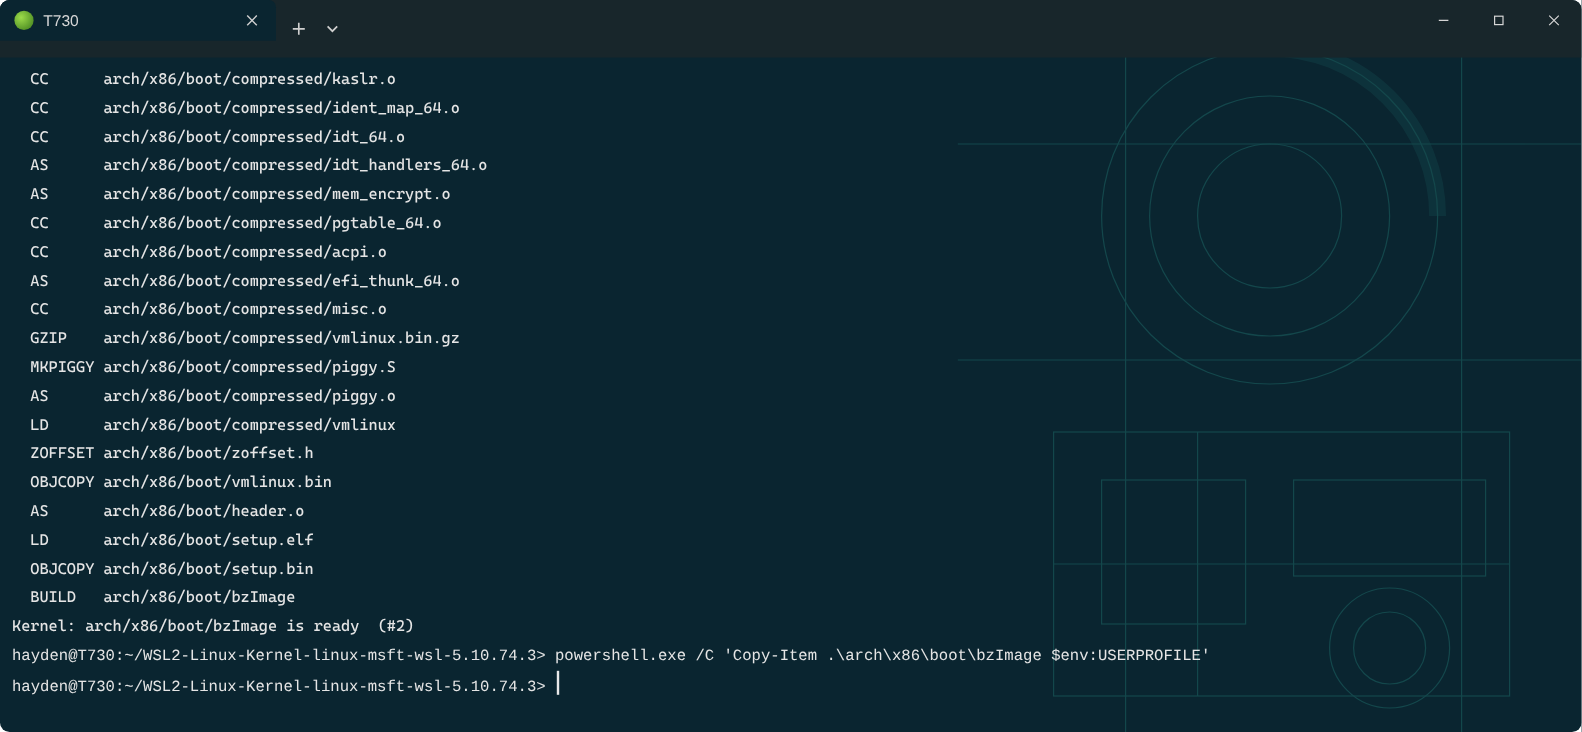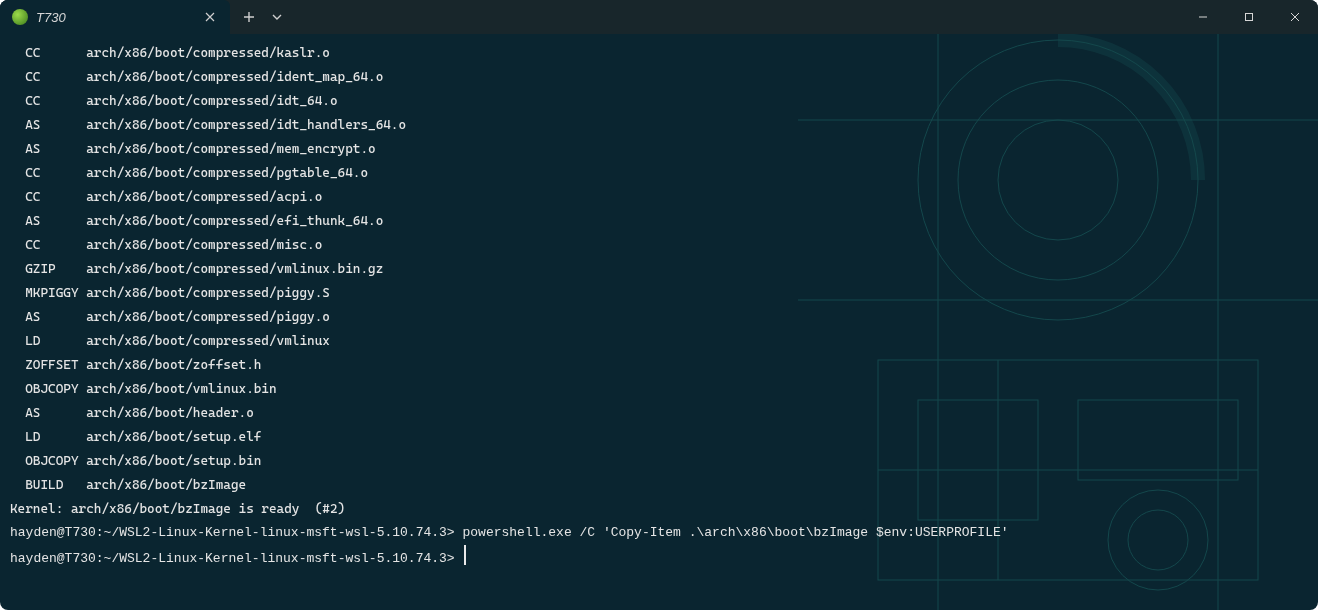--- a/index.html
+++ b/index.html
@@ -11,27 +11,26 @@
     border-radius: 8px;
     overflow: hidden;
   }
   .bg-art {
     position: absolute;
     right: 0; top: 0; width: 520px; height: 610px;
     opacity: 0.18;
     pointer-events: none;
   }
   .titlebar {
-    height: 34px;
+    height: 48px;
     background: #18262b;
     display: flex;
     align-items: stretch;
     position: relative;
     z-index: 2;
-    font-style: italic;
   }
   .tab {
     display: flex;
     align-items: center;
     gap: 8px;
     background: #0a2530;
     padding: 0 12px 0 12px;
     min-width: 230px;
     height: 34px;
     border-top-right-radius: 6px;

